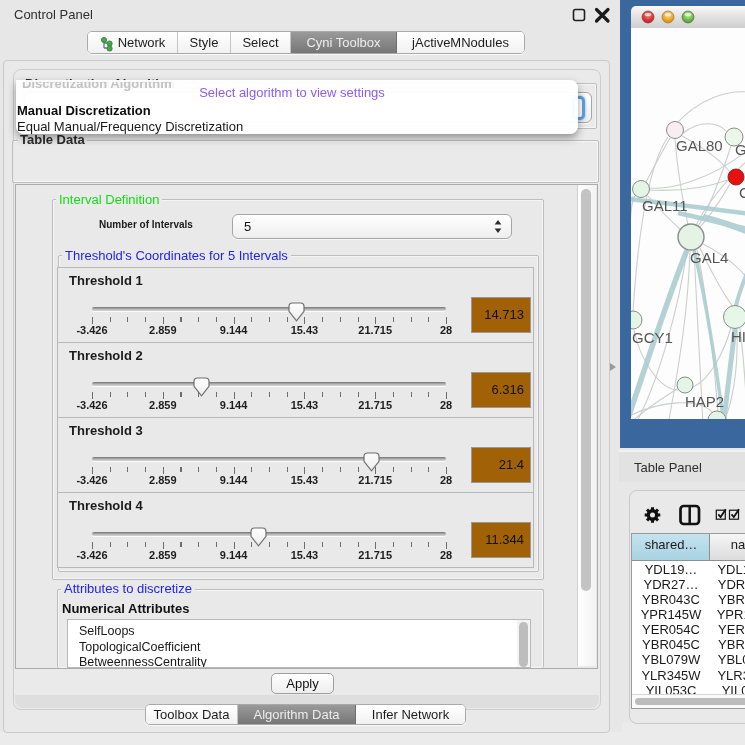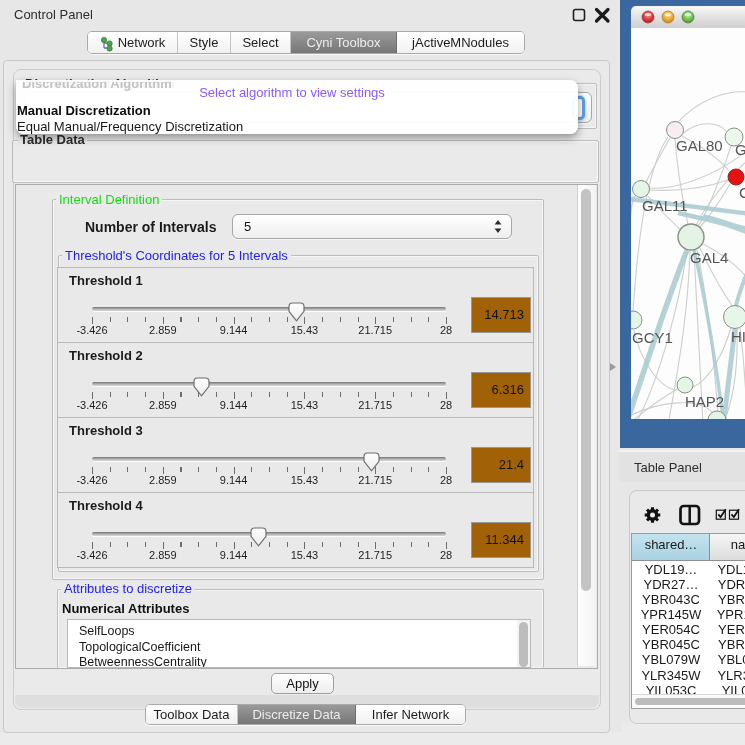--- a/index.html
+++ b/index.html
@@ -28,21 +28,21 @@
   .arrows{position:absolute;right:9px;top:50%;margin-top:-6.5px;width:8px;height:13px;}
   
   .thr{left:57px;width:475px;height:74px;background:#e9e9e9;border:1px solid #b9b9b9;}
   .thrtitle{position:absolute;left:11px;top:5px;font-size:13px;font-weight:bold;color:#1b1b1b;}
   .track{position:absolute;left:34px;top:38.5px;width:354px;height:4px;border-radius:2px;
          background:linear-gradient(#737373,#b5b5b5 55%,#d8d8d8);box-shadow:0 1px 0 rgba(255,255,255,.8);}
   .ticks-min{position:absolute;left:34px;top:49px;width:356px;height:4.5px;
          background:repeating-linear-gradient(to right,#6d6d6d 0 1px,transparent 1px 17.7px);}
   .ticks-maj{position:absolute;left:34px;top:49px;width:356px;height:7px;
          background:repeating-linear-gradient(to right,#6d6d6d 0 1px,transparent 1px 70.8px);}
-  .tlab{position:absolute;top:56px;font-size:11px;font-weight:normal;color:#1d1d1d;transform:translateX(-50%);}
+  .tlab{position:absolute;top:56px;font-size:11px;font-weight:bold;color:#1d1d1d;transform:translateX(-50%);}
   .vbox{position:absolute;left:413px;top:29px;width:52px;height:34px;background:#a16207;border:1px solid #989898;
         font-size:13px;color:#111;text-align:right;line-height:34px;padding-right:6px;}
   .thumb{position:absolute;top:33.5px;width:17px;height:20px;}
   
   .blue{color:#2222ee;}
   .green{color:#12dd12;}
   
   #netwin{left:620px;top:0;width:125px;height:448px;background:#3a679e;}
   #mactitle{left:631px;top:6px;width:114px;height:22px;border-radius:5px 0 0 0;
             background:linear-gradient(#f9f9f9 0%,#e4e4e4 45%,#cfcfcf 100%);border-bottom:1px solid #8e8e8e;}
@@ -89,21 +89,21 @@
   <div class="abs" style="left:18px;top:132px;font-size:13px;font-weight:bold;color:#2c2c2c;background:#eaeaea;padding:0 2px;">Table Data</div>
 
   <div class="abs" style="left:15px;top:184px;width:581px;height:483px;background:#e9e9e9;border:1px solid #ababab;"></div>
 
   <div class="abs" style="left:577px;top:185px;width:18px;height:481px;background:linear-gradient(to right,#ffffff,#f2f2f2);border-left:1px solid #d0d0d0;"></div>
   <div class="abs" style="left:581px;top:189px;width:10px;height:402px;background:#c3c3c3;border-radius:5px;"></div>
 
   <div class="abs grp" style="left:52px;top:199px;width:490px;height:379px;"></div>
   <div class="abs grptitle green" style="left:56px;top:192px;font-size:13px;">Interval Definition</div>
 
-  <div class="abs" style="left:85px;top:219px;font-size:14px;font-weight:bold;color:#1b1b1b;">Number of Intervals</div>
+  <div class="abs" style="left:99px;top:219px;font-size:10px;font-weight:bold;color:#1b1b1b;">Number of Intervals</div>
   <div class="abs combo" style="left:232px;top:214px;width:278px;height:23px;">
     <span class="ctext">5</span>
     <svg class="arrows" viewBox="0 0 8 13">
         <path d="M4 0 L7.4 4.6 H0.6 Z" fill="#2d2d2d"></path>
         <path d="M4 13 L0.6 8.4 H7.4 Z" fill="#2d2d2d"></path>
       </svg>
   </div>
 
   <div class="abs grp" style="left:58px;top:255px;width:479px;height:315px;"></div>
   <div class="abs grptitle blue" style="left:62px;top:248px;background:#e9e9e9;">Threshold's Coordinates for 5 Intervals</div>
@@ -208,21 +208,21 @@
     <div style="font-size:12.5px;color:#191919;padding:4px 0 0 11px;line-height:15.5px;">SelfLoops<br>TopologicalCoefficient<br>BetweennessCentrality</div>
     <div style="position:absolute;right:0;top:0;width:13px;height:47px;background:#f4f4f4;"></div>
     <div style="position:absolute;right:2px;top:2px;width:9px;height:45px;background:#bdbdbd;border-radius:5px;"></div>
   </div>
 
   <div class="abs" style="left:271px;top:673px;width:61px;height:19px;background:linear-gradient(#ffffff,#ededed);
        border:1px solid #9f9f9f;border-radius:5px;text-align:center;font-size:13px;color:#111;line-height:19px;">Apply</div>
 
   <div class="segbar abs" style="left:145px;top:704px;width:319px;height:19px">
     <div class="seg" style="width:91px">Toolbox Data</div>
-    <div class="seg sel" style="width:117px">Discretize Data</div>
+    <div class="seg sel" style="width:117px">Algorithm Data</div>
     <div class="seg" style="width:109px">Infer Network</div>
   </div>
 
   <div class="abs" style="left:16px;top:80px;width:562px;height:54px;background:rgba(255,255,255,.95);
        border-radius:0 8px 8px 8px;box-shadow:0 4px 9px rgba(0,0,0,.38);"></div>
   <div class="abs" style="left:22px;top:76px;font-size:13px;font-weight:bold;color:#c2c2c2;clip-path:inset(6px 0 0 0);">Discretization Algorithm</div>
   <div class="abs" style="left:0;top:85px;width:584px;text-align:center;font-size:13px;color:#8b5cf6;">Select algorithm to view settings</div>
   <div class="abs" style="left:17px;top:103px;font-size:13px;font-weight:bold;color:#0d0d0d;">Manual Discretization</div>
   <div class="abs" style="left:17px;top:119px;font-size:13px;color:#191919;">Equal Manual/Frequency Discretization</div>
 

